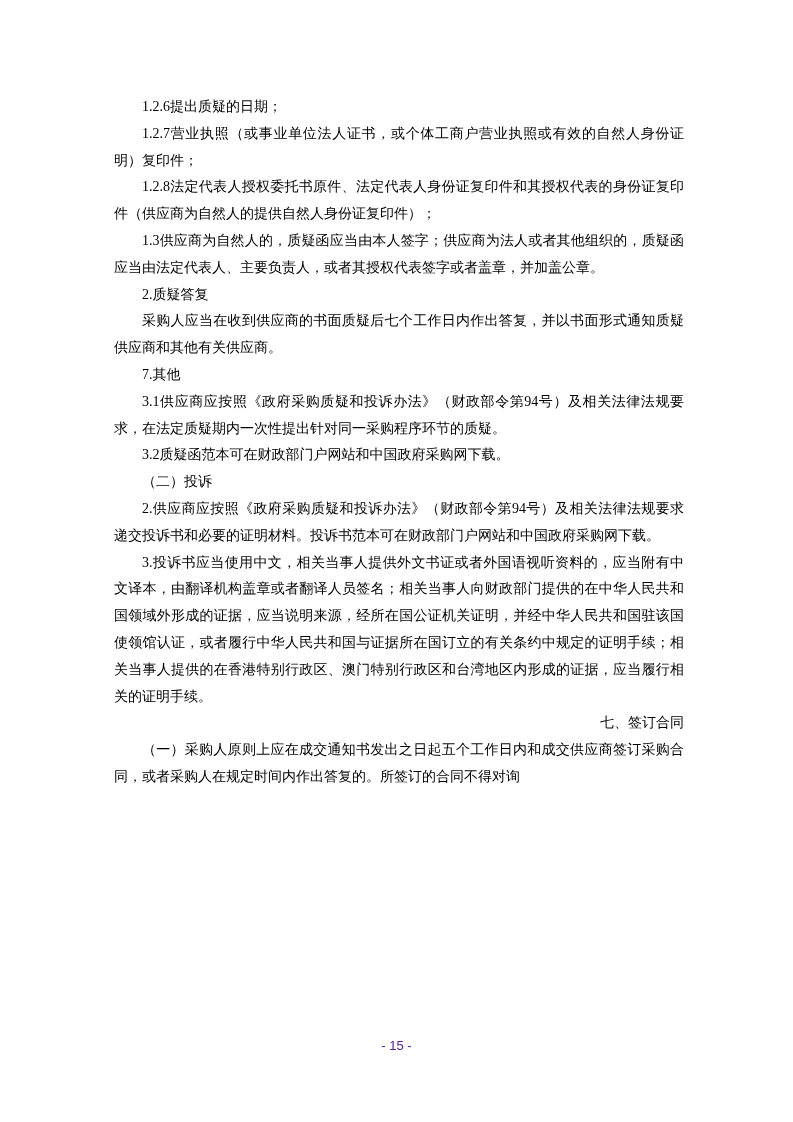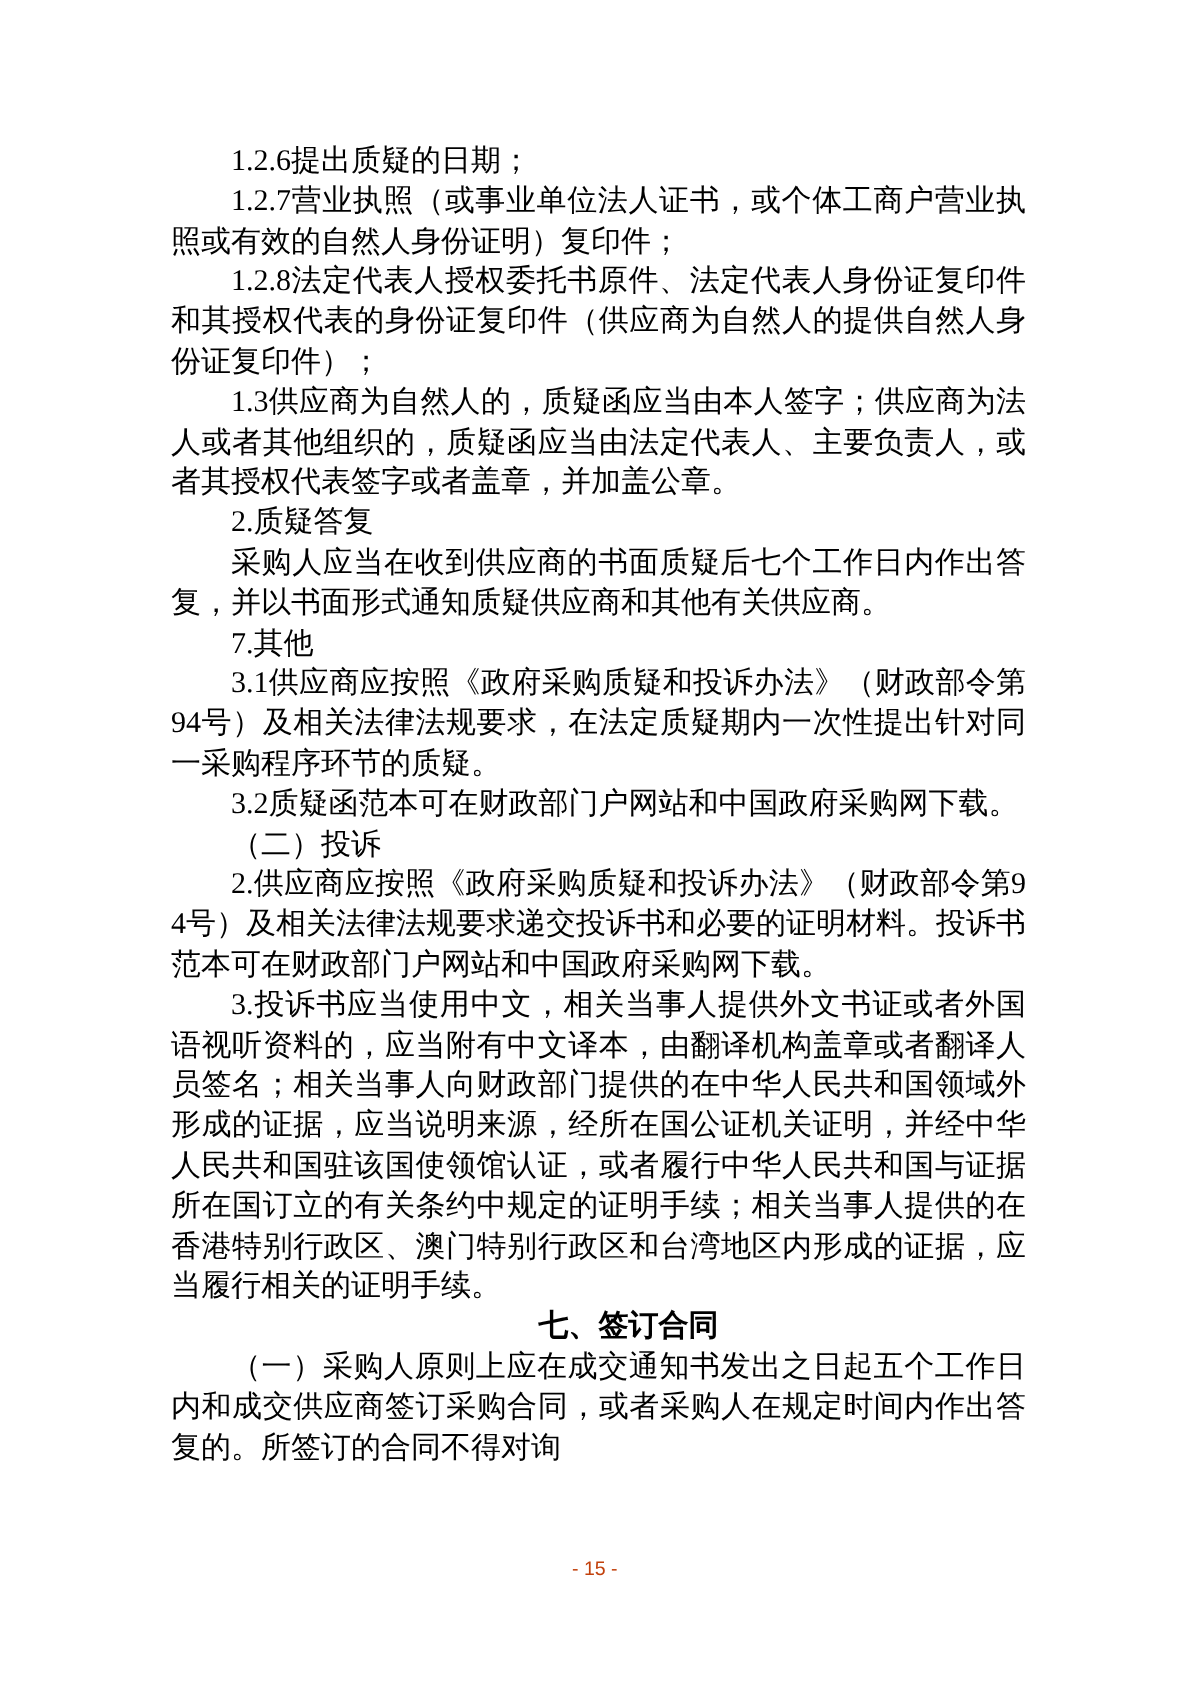--- a/index.html
+++ b/index.html
@@ -18,39 +18,39 @@
   }
   .content {
     position: absolute;
     left: 114px;
     top: 94px;
     width: 570px;
   }
   .content p {
     margin: 0;
     padding: 0;
-    font-size: 20px;
+    font-size: 14px;
     line-height: 26.8px;
     text-align: justify;
     text-indent: 2em;
     word-break: break-all;
   }
   .content p.heading {
-    font-weight: 700;
-    text-align: center;
+    font-weight: 400;
+    text-align: right;
   }
   .page-number {
     position: absolute;
     top: 1038px;
     left: 0;
     width: 100%;
     text-align: center;
     font-size: 13px;
     font-family: "Liberation Sans", "DejaVu Sans", sans-serif;
-    color: #c2410c;
+    color: #4c1d95;
   }
 </style>
 </head>
 <body>
 
 <div class="page">
   <div class="content">
     <p>1.2.6提出质疑的日期；</p>
     <p>1.2.7营业执照（或事业单位法人证书，或个体工商户营业执照或有效的自然人身份证明）复印件；</p>
     <p>1.2.8法定代表人授权委托书原件、法定代表人身份证复印件和其授权代表的身份证复印件（供应商为自然人的提供自然人身份证复印件）；</p>

